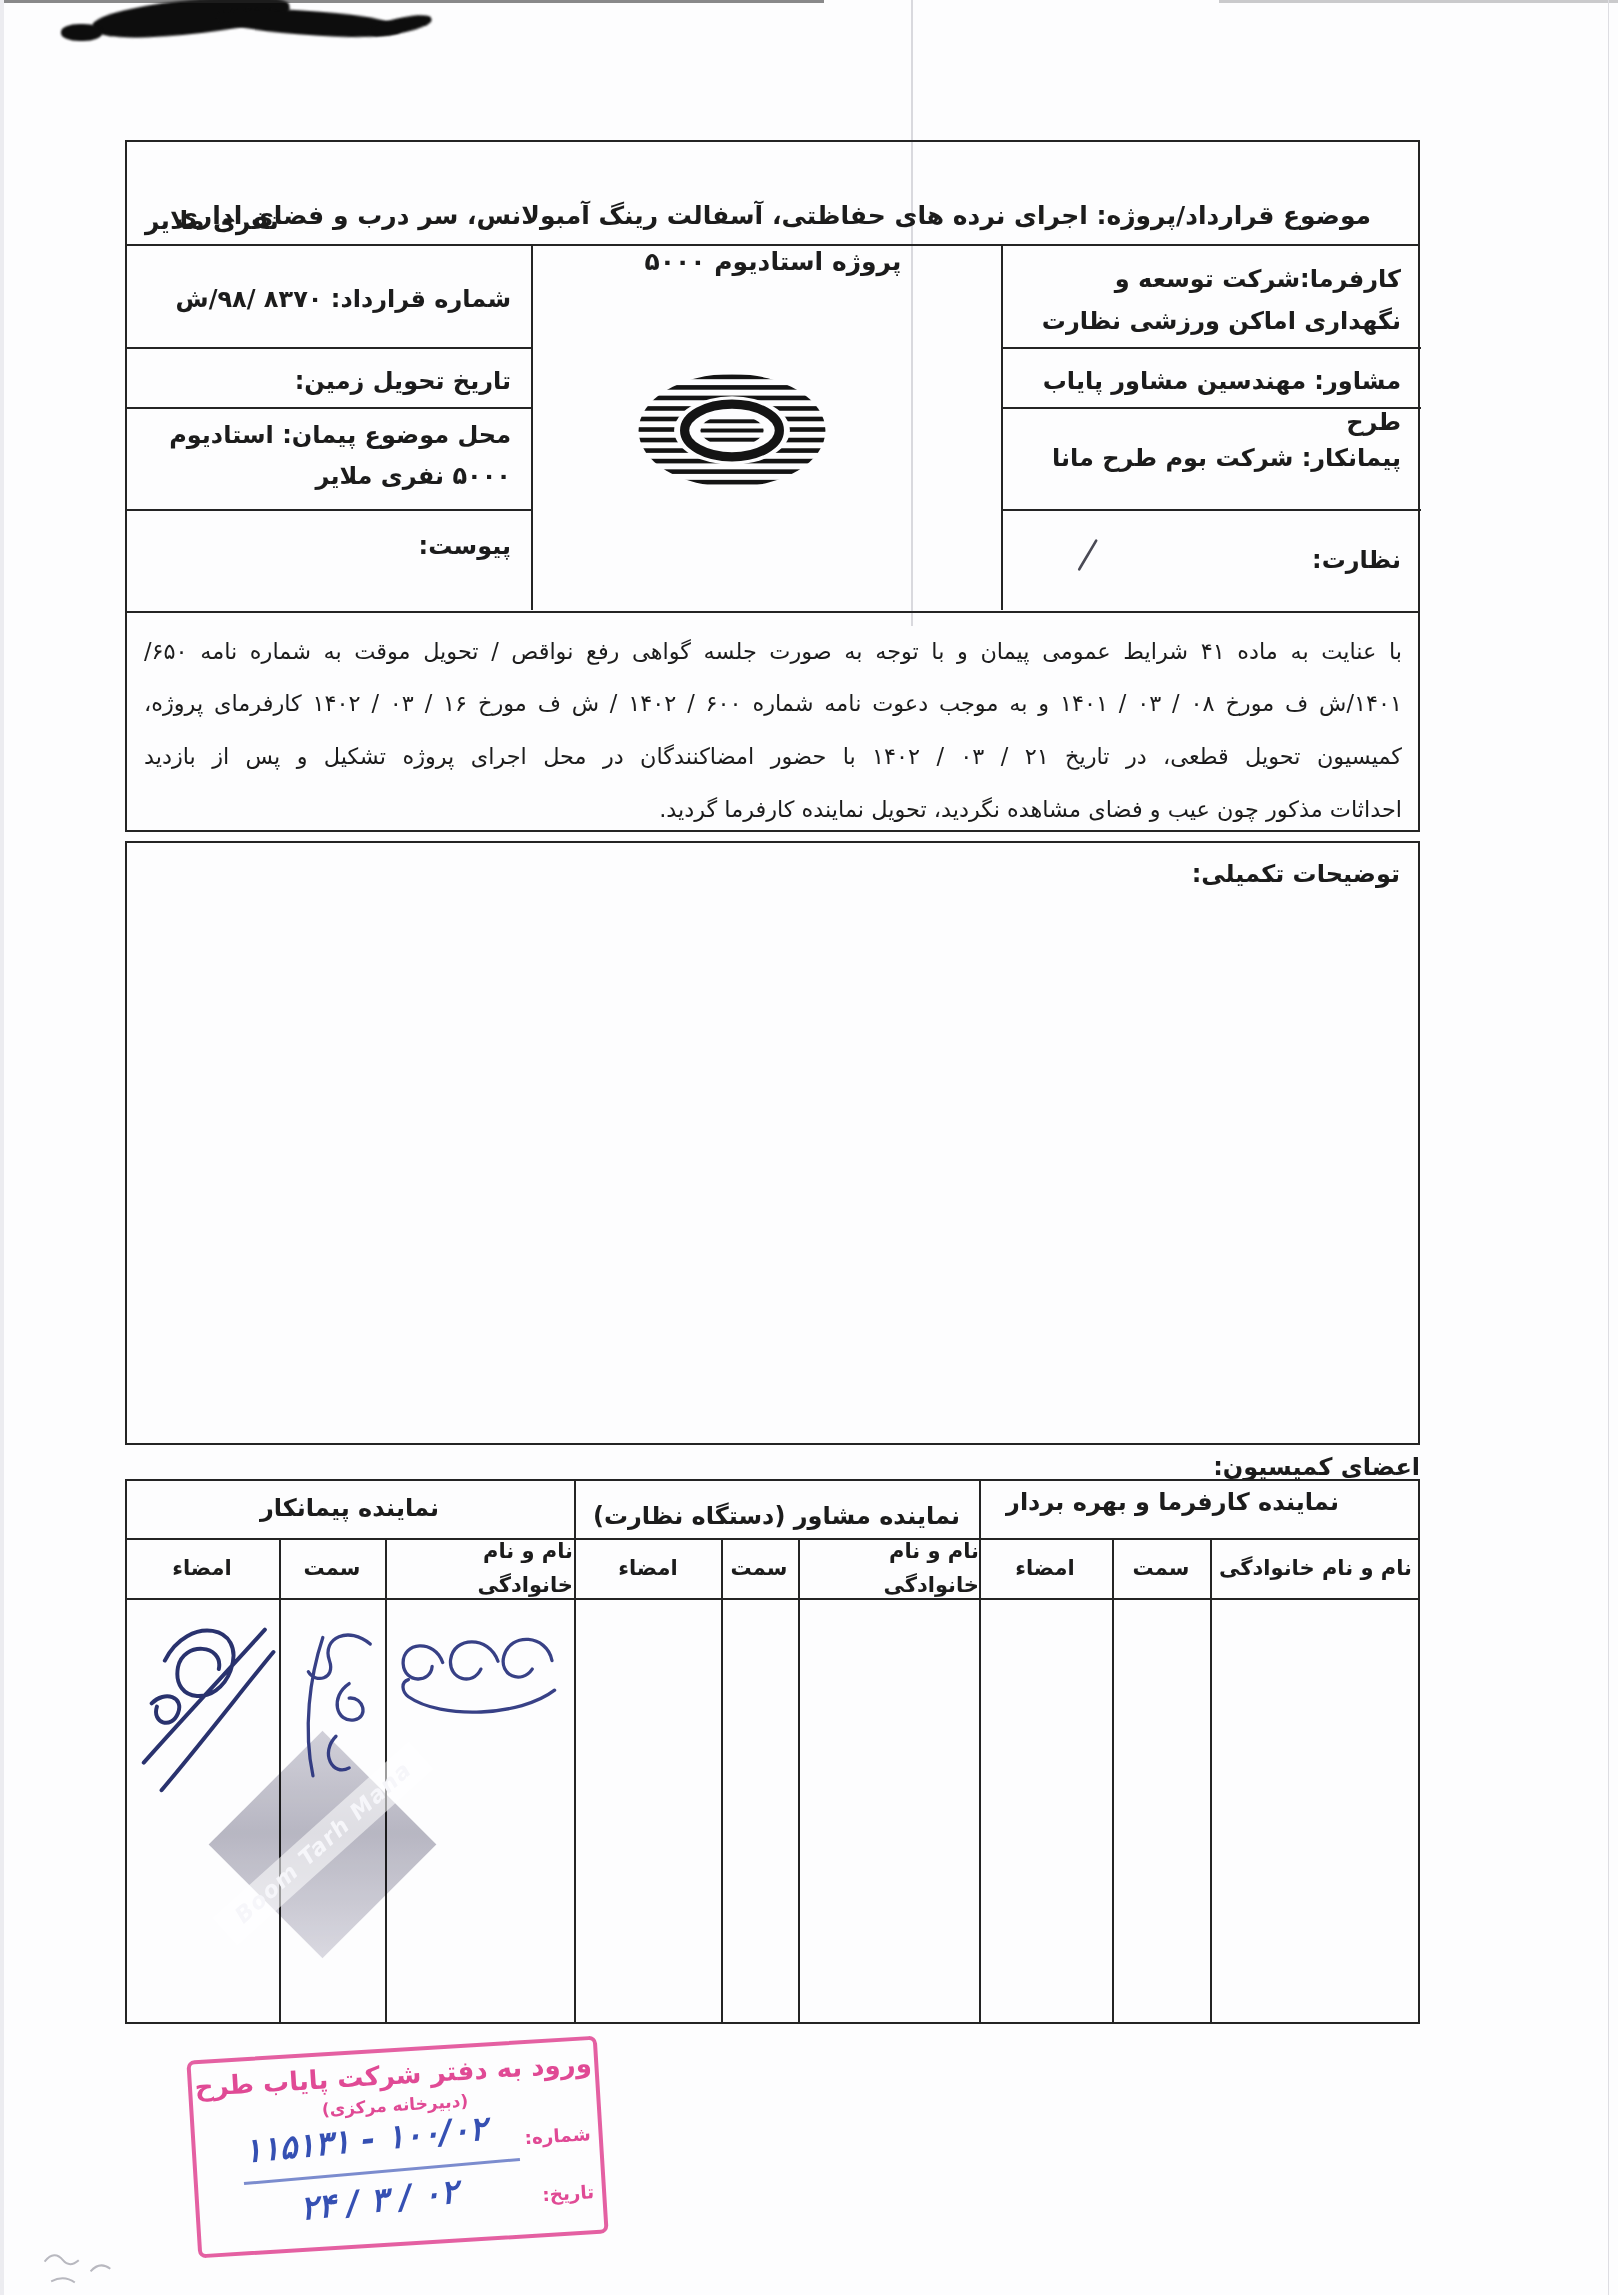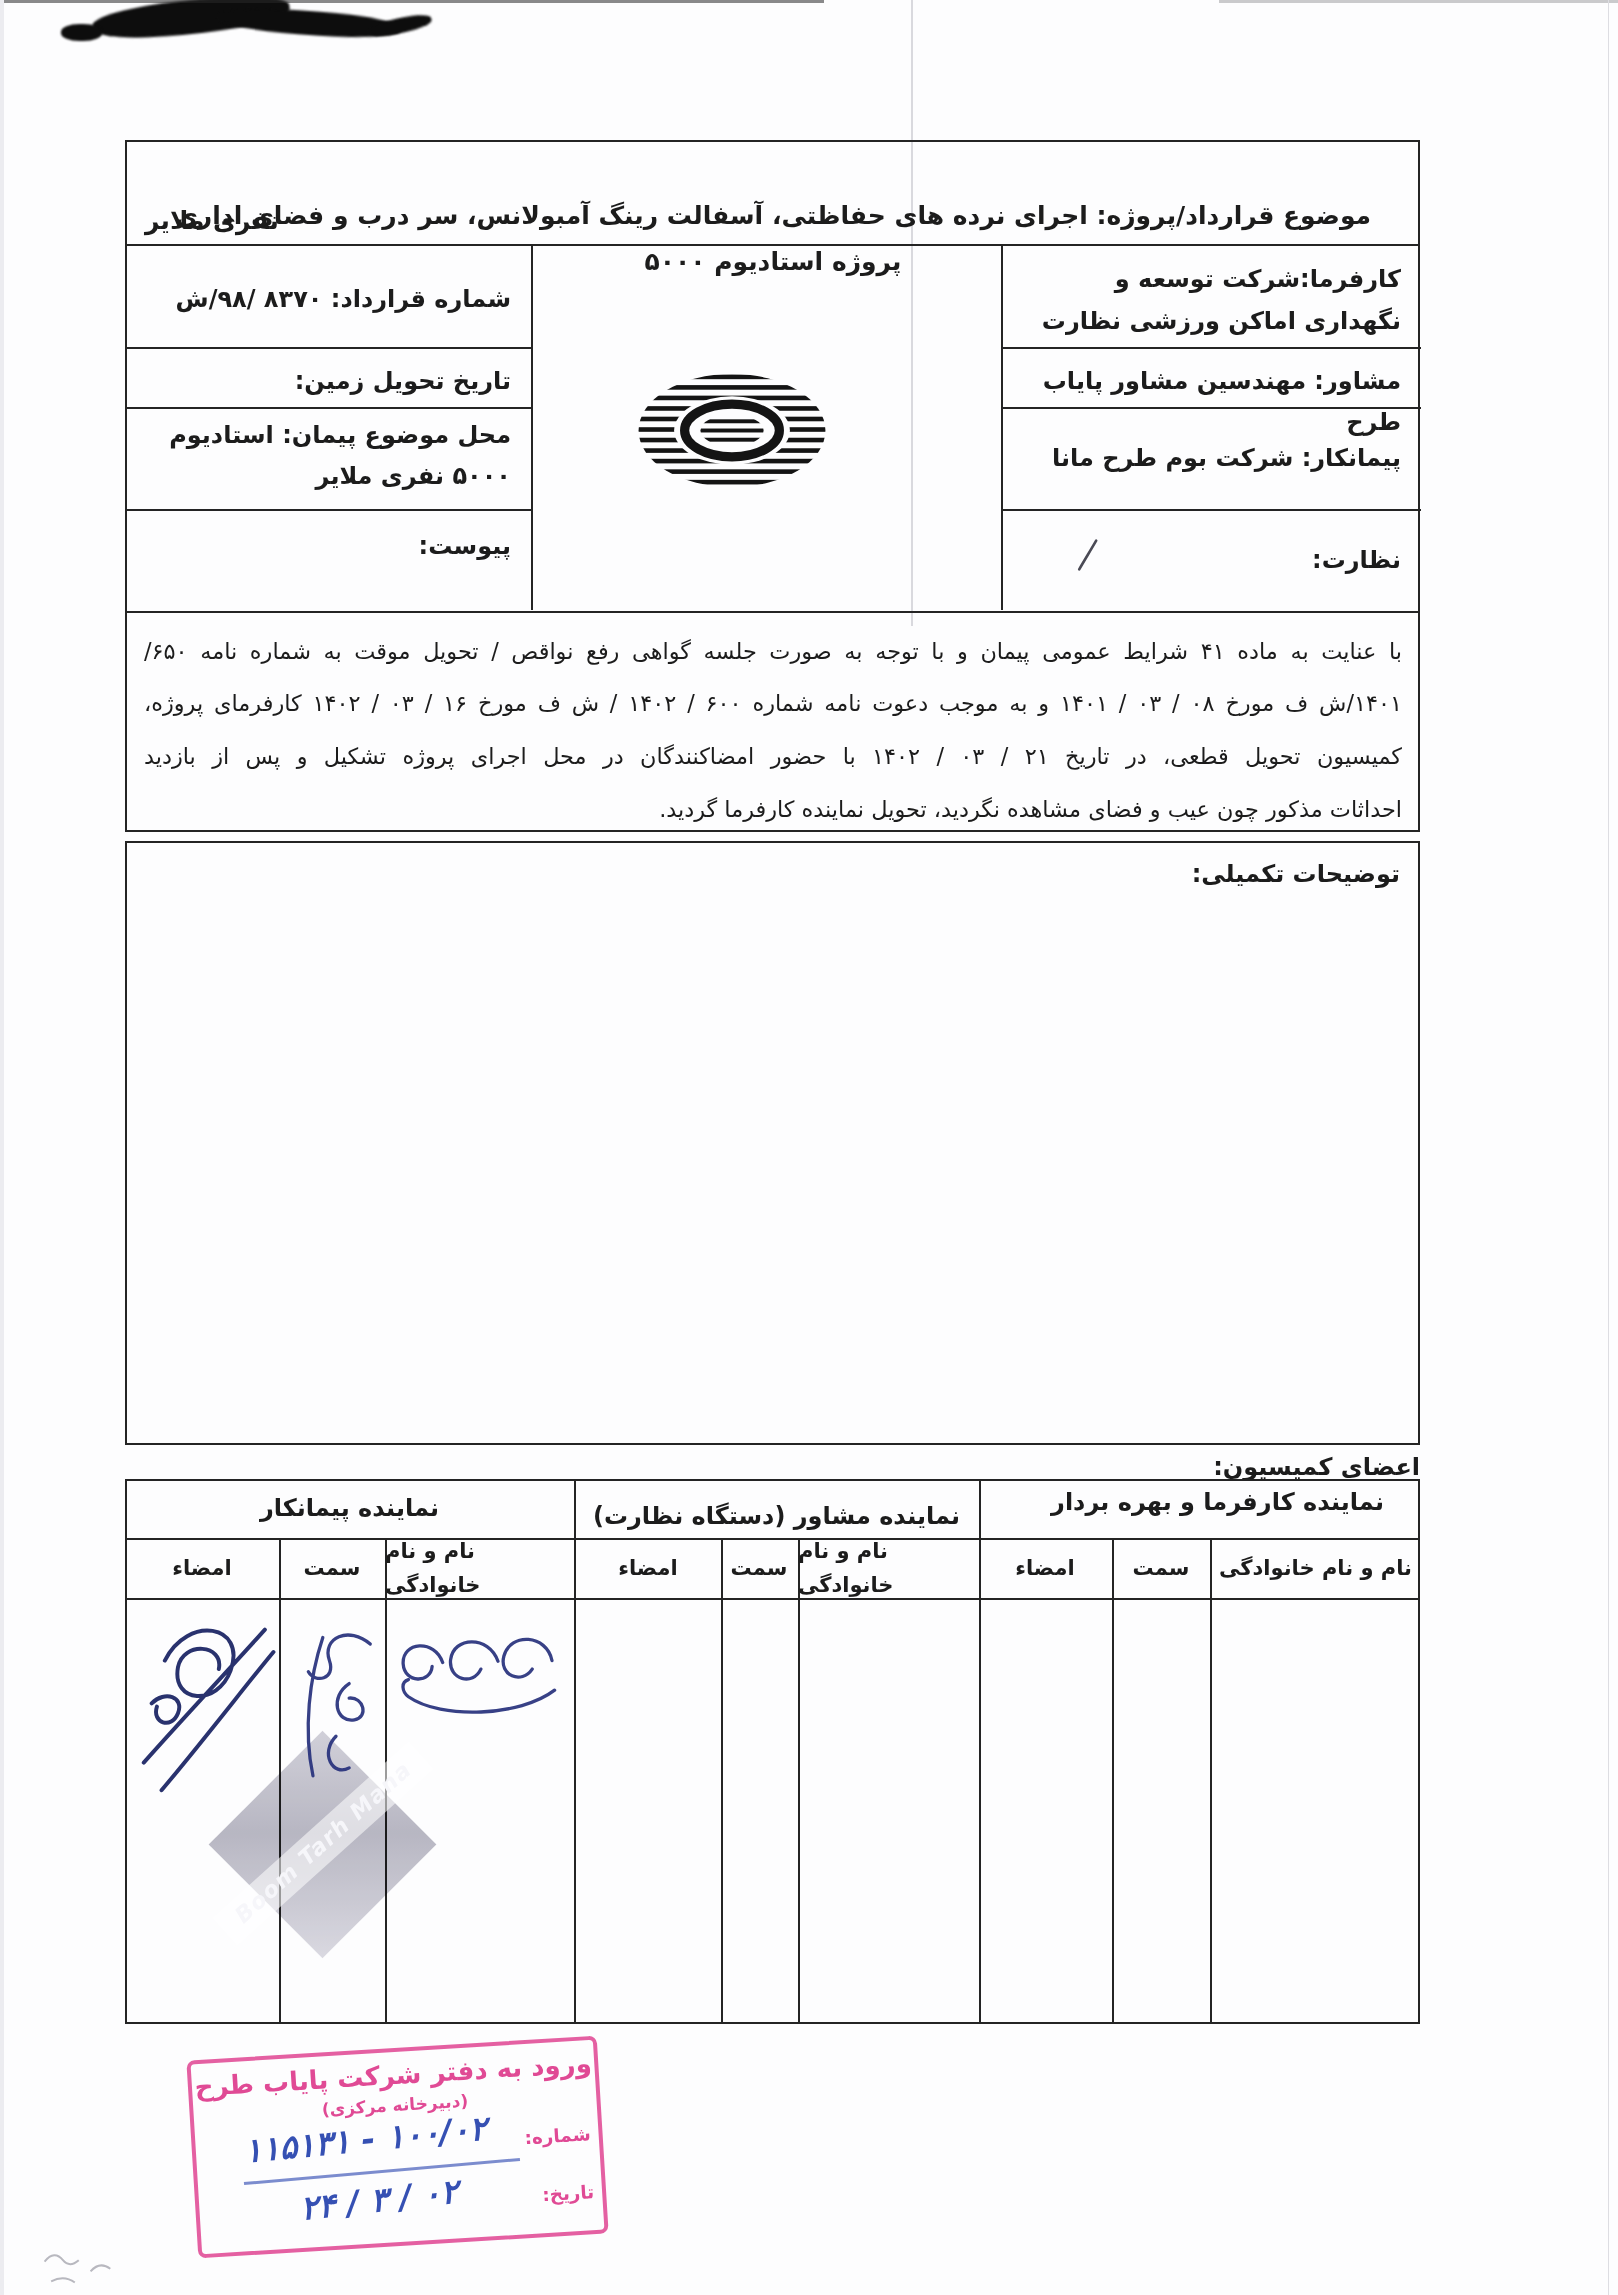--- a/index.html
+++ b/index.html
@@ -11,21 +11,21 @@
   .vl{position:absolute;width:2px;background:#242424;}
   .rtl{direction:rtl;unicode-bidi:plaintext;}
   .b{font-weight:bold;}
   .f38{font-size:25px;line-height:46px;}
   .f36{font-size:24px;line-height:41px;}
   .f32{font-size:21px;line-height:34px;}
   .parline{position:absolute;left:144px;width:1258px;height:53px;font-size:22.4px;line-height:53px;
            direction:rtl;text-align:justify;text-align-last:justify;overflow:hidden;}
   .parlast{text-align-last:right;}
   .headcell{position:absolute;display:flex;align-items:center;justify-content:center;
-            text-align:left;font-weight:bold;direction:rtl;}
+            text-align:right;font-weight:bold;direction:rtl;}
   .artifact{position:absolute;background:#0d0d0d;border-radius:45%;filter:blur(1.3px);}
   .stamp{position:absolute;left:192px;top:2048px;width:403px;height:190px;
          border:4px solid rgba(223,65,144,.88);border-radius:8px;transform:rotate(-3.5deg);
          color:#df4190;opacity:.95;}
   .pen{color:#2b47b0;font-style:italic;font-weight:bold;}
   .wm-diamond{position:absolute;left:242px;top:1764px;width:161px;height:161px;
               transform:rotate(45deg);mix-blend-mode:multiply;opacity:.9;
               background:linear-gradient(135deg,#cecdd6 0%,#b2b1bd 45%,#d8d7df 100%);}
   .wm-band{position:absolute;left:191px;top:1825px;width:264px;height:37px;
            transform:rotate(-42deg);background:rgba(255,255,255,.55);}
@@ -125,21 +125,21 @@
   <div class="hl" style="left:125px;top:1598px;width:1295px;"></div>
   <div class="vl" style="left:574px;top:1479px;height:545px;"></div>
   <div class="vl" style="left:979px;top:1479px;height:545px;"></div>
   <div class="vl" style="left:279px;top:1538px;height:486px;"></div>
   <div class="vl" style="left:385px;top:1538px;height:486px;"></div>
   <div class="vl" style="left:721px;top:1538px;height:486px;"></div>
   <div class="vl" style="left:798px;top:1538px;height:486px;"></div>
   <div class="vl" style="left:1112px;top:1538px;height:486px;"></div>
   <div class="vl" style="left:1210px;top:1538px;height:486px;"></div>
 
-  <div class="headcell f36" style="left:997px;top:1479px;width:441px;height:47px;">نماینده کارفرما و بهره بردار</div>
+  <div class="headcell f36" style="left:952px;top:1479px;width:441px;height:47px;">نماینده کارفرما و بهره بردار</div>
   <div class="headcell f36" style="left:574px;top:1479px;width:405px;height:59px;margin-top:8px;">نماینده مشاور (دستگاه نظارت)</div>
   <div class="headcell f36" style="left:125px;top:1479px;width:449px;height:59px;">نماینده پیمانکار</div>
 
   <div class="headcell f32" style="left:1210px;top:1538px;width:211px;height:59px;">نام و نام خانوادگی</div>
   <div class="headcell f32" style="left:1112px;top:1538px;width:98px;height:59px;">سمت</div>
   <div class="headcell f32" style="left:979px;top:1538px;width:132px;height:59px;">امضاء</div>
 
   <div class="headcell f32" style="left:798px;top:1538px;width:181px;height:59px;">نام و نام خانوادگی</div>
   <div class="headcell f32" style="left:721px;top:1538px;width:76px;height:59px;">سمت</div>
   <div class="headcell f32" style="left:574px;top:1538px;width:148px;height:59px;">امضاء</div>

